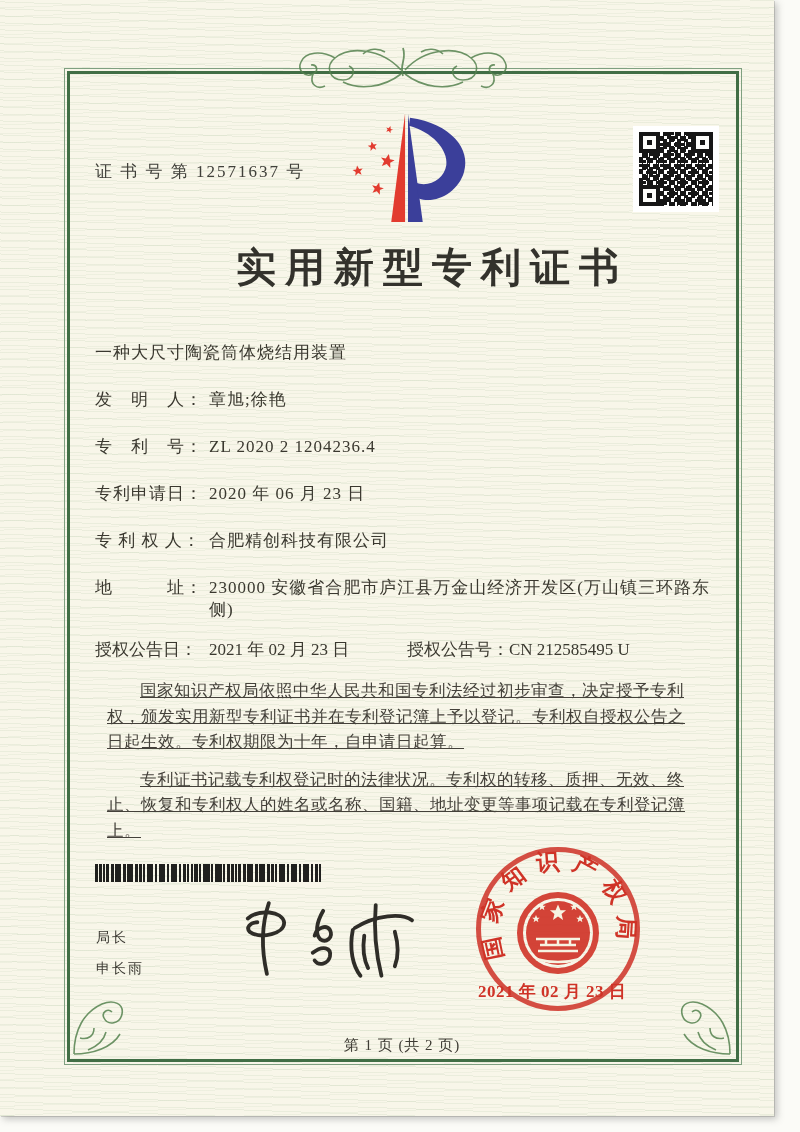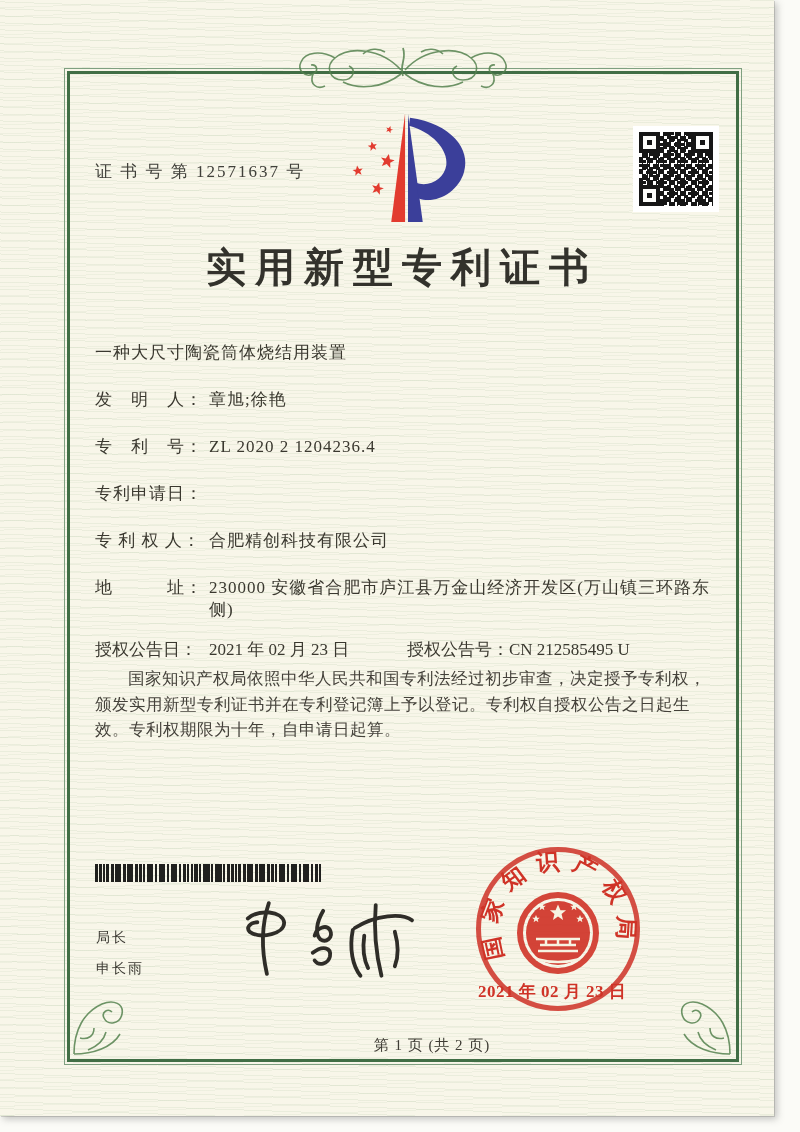--- a/index.html
+++ b/index.html
@@ -43,30 +43,30 @@
     background-size:7px 7px, 11px 11px;
     background-position:0 0, 3px 4px;
   }
   .finder{position:absolute;width:21px;height:21px;background:#161616;}
   .finder::after{content:"";position:absolute;inset:4px;background:#fdfdfb;}
   .finder::before{content:"";position:absolute;inset:8px;background:#161616;z-index:2;}
   .f-tl{left:6px;top:6px}.f-tr{right:6px;top:6px}.f-bl{left:6px;bottom:6px}
   .title{
     position:absolute;left:64px;width:676px;top:240px;
     text-align:center;font-size:40px;font-weight:bold;
-    letter-spacing:9px;color:#33322c;
+    letter-spacing:9px;color:#33322c;padding-left:30px;
   }
   .content{position:absolute;left:95px;top:342px;width:620px;font-size:17px;}
   .row{display:flex;margin-bottom:25px;line-height:22px;}
   .row .lab{flex:0 0 114px;letter-spacing:1px;}
   .row .val{flex:1;letter-spacing:1px;}
   .row-grant{position:relative;display:flex;margin-bottom:0;line-height:22px;}
   .grant-no{position:absolute;left:312px;top:0;display:flex;}
   .paras{position:absolute;left:95px;top:666px;width:618px;font-size:16.5px;line-height:25.5px;color:#44413a;}
-  .paras p{margin:0;text-indent:2em;letter-spacing:0.5px;}
+  .paras p{margin:12px;text-indent:2em;letter-spacing:0.5px;text-decoration:underline;}
   .barcode{
     position:absolute;left:95px;top:864px;width:228px;height:18px;
     background-image:
       repeating-linear-gradient(90deg,#20201e 0 2px,transparent 2px 4px),
       repeating-linear-gradient(90deg,#20201e 0 1px,transparent 1px 6px),
       repeating-linear-gradient(90deg,#20201e 0 3px,transparent 3px 11px);
   }
   .director{position:absolute;left:96px;top:922px;font-size:14px;line-height:31px;letter-spacing:2px;color:#3c3a33;}
   .sig{position:absolute;left:228px;top:886px;width:200px;height:105px;}
   .seal{
@@ -74,21 +74,21 @@
     border:5px solid rgba(206,48,38,.85);border-radius:50%;
     box-sizing:border-box;
   }
   .seal-svg{position:absolute;left:-5px;top:-5px;width:164px;height:164px;}
   .seal-date{
     position:absolute;left:478px;top:980px;width:170px;
     font-size:17px;color:#cf3327;letter-spacing:0.5px;font-weight:bold;
   }
   .page-info{
     position:absolute;left:64px;width:676px;top:1036px;
-    text-align:center;font-size:15px;color:#3e3c34;letter-spacing:1px;padding-left:30px;
+    text-align:center;font-size:15px;color:#3e3c34;letter-spacing:1px;
   }
   .back-note{
     position:absolute;left:0;right:26px;top:1082px;
     text-align:center;font-size:16px;color:#45433b;letter-spacing:2px;
   }
   .ornament{position:absolute;}
   .orn-top{left:273px;top:40px;width:260px;height:58px;}
   .orn-bl{left:68px;top:984px;width:76px;height:76px;}
   .orn-br{left:660px;top:984px;width:76px;height:76px;}
 </style>
@@ -170,20 +170,21 @@
     <div class="row">
       <span class="lab">发　明　人：</span>
       <span class="val">章旭;徐艳</span>
     </div>
     <div class="row">
       <span class="lab">专　利　号：</span>
       <span class="val">ZL 2020 2 1204236.4</span>
     </div>
     <div class="row">
       <span class="lab">专利申请日：</span>
+      <span class="val">2020 年 06 月 23 日</span>
     </div>
     <div class="row">
       <span class="lab">专 利 权 人：</span>
       <span class="val">合肥精创科技有限公司</span>
     </div>
     <div class="row" style="margin-bottom:18px">
       <span class="lab">地　　　址：</span>
       <span class="val">230000 安徽省合肥市庐江县万金山经济开发区(万山镇三环路东侧)</span>
     </div>
     <div class="row-grant">
@@ -191,20 +192,21 @@
       <span>2021 年 02 月 23 日</span>
       <span class="grant-no">
         <span>授权公告号：</span>
         <span>CN 212585495 U</span>
       </span>
     </div>
   </div>
 
   <div class="paras">
     <p>国家知识产权局依照中华人民共和国专利法经过初步审查，决定授予专利权，颁发实用新型专利证书并在专利登记簿上予以登记。专利权自授权公告之日起生效。专利权期限为十年，自申请日起算。</p>
+    <p>专利证书记载专利权登记时的法律状况。专利权的转移、质押、无效、终止、恢复和专利权人的姓名或名称、国籍、地址变更等事项记载在专利登记簿上。</p>
   </div>
 
   <div class="barcode"></div>
 
   <div class="director">
     <div>局长</div>
     <div>申长雨</div>
   </div>
 
   <svg class="sig" viewBox="0 0 200 110">

